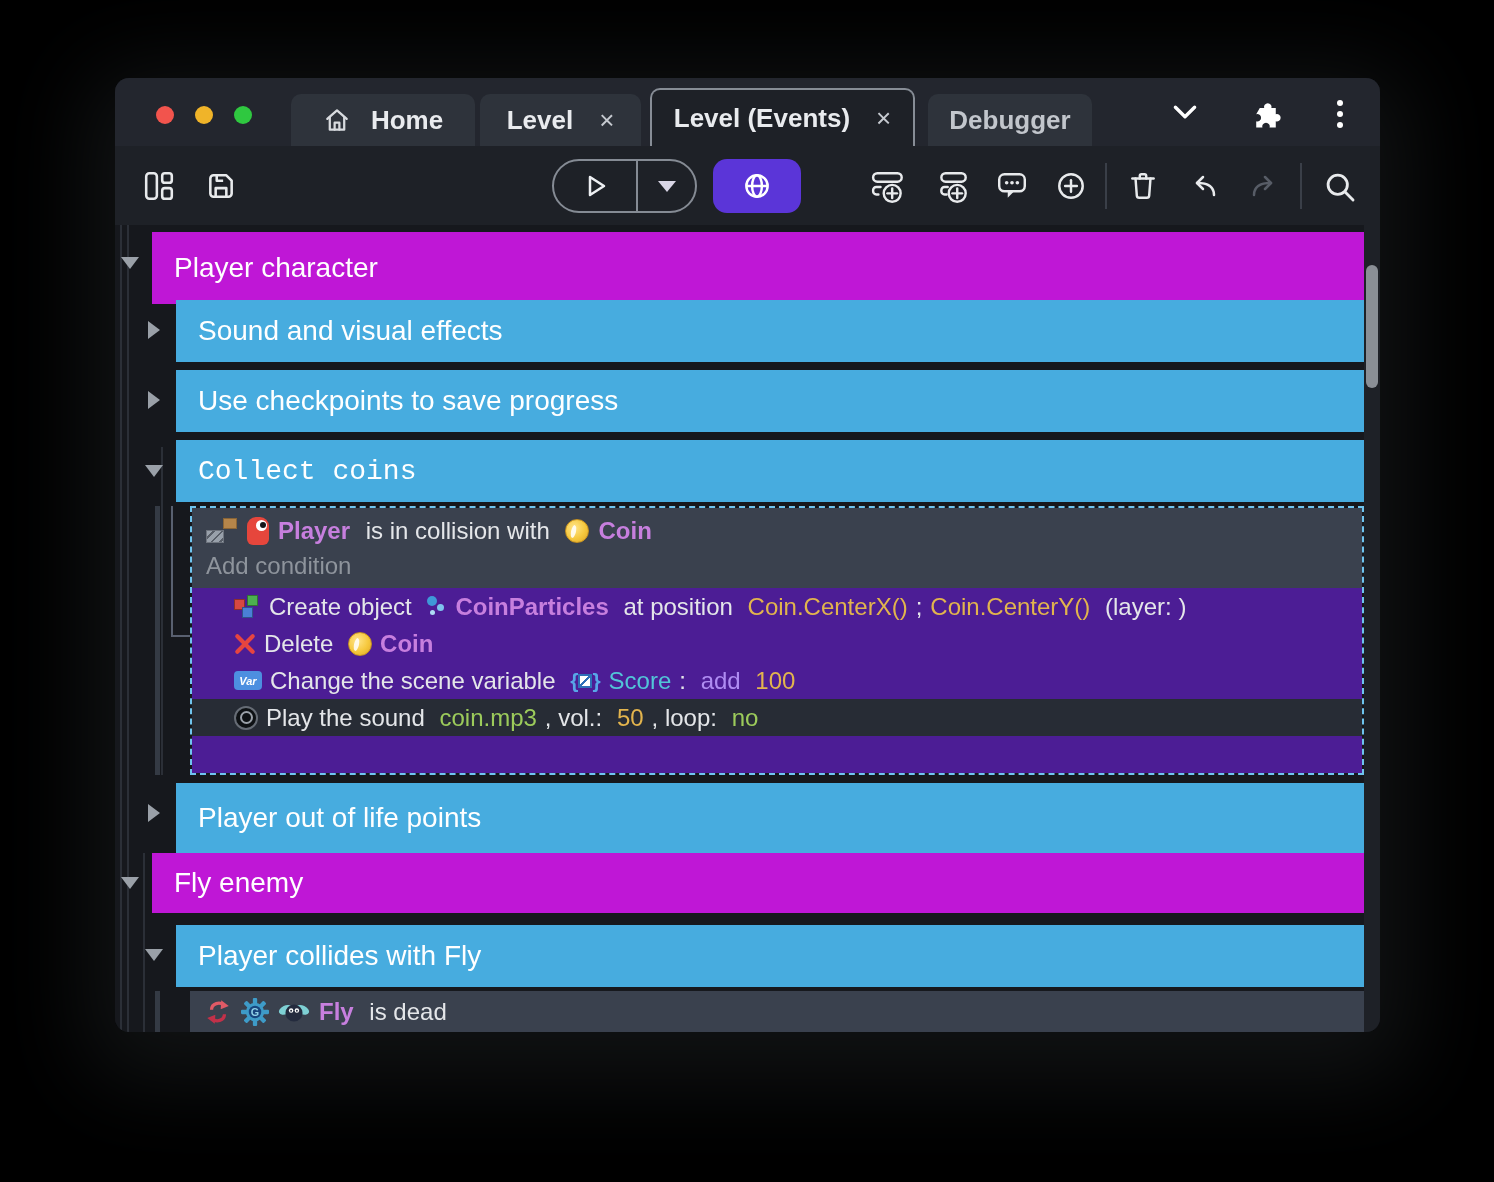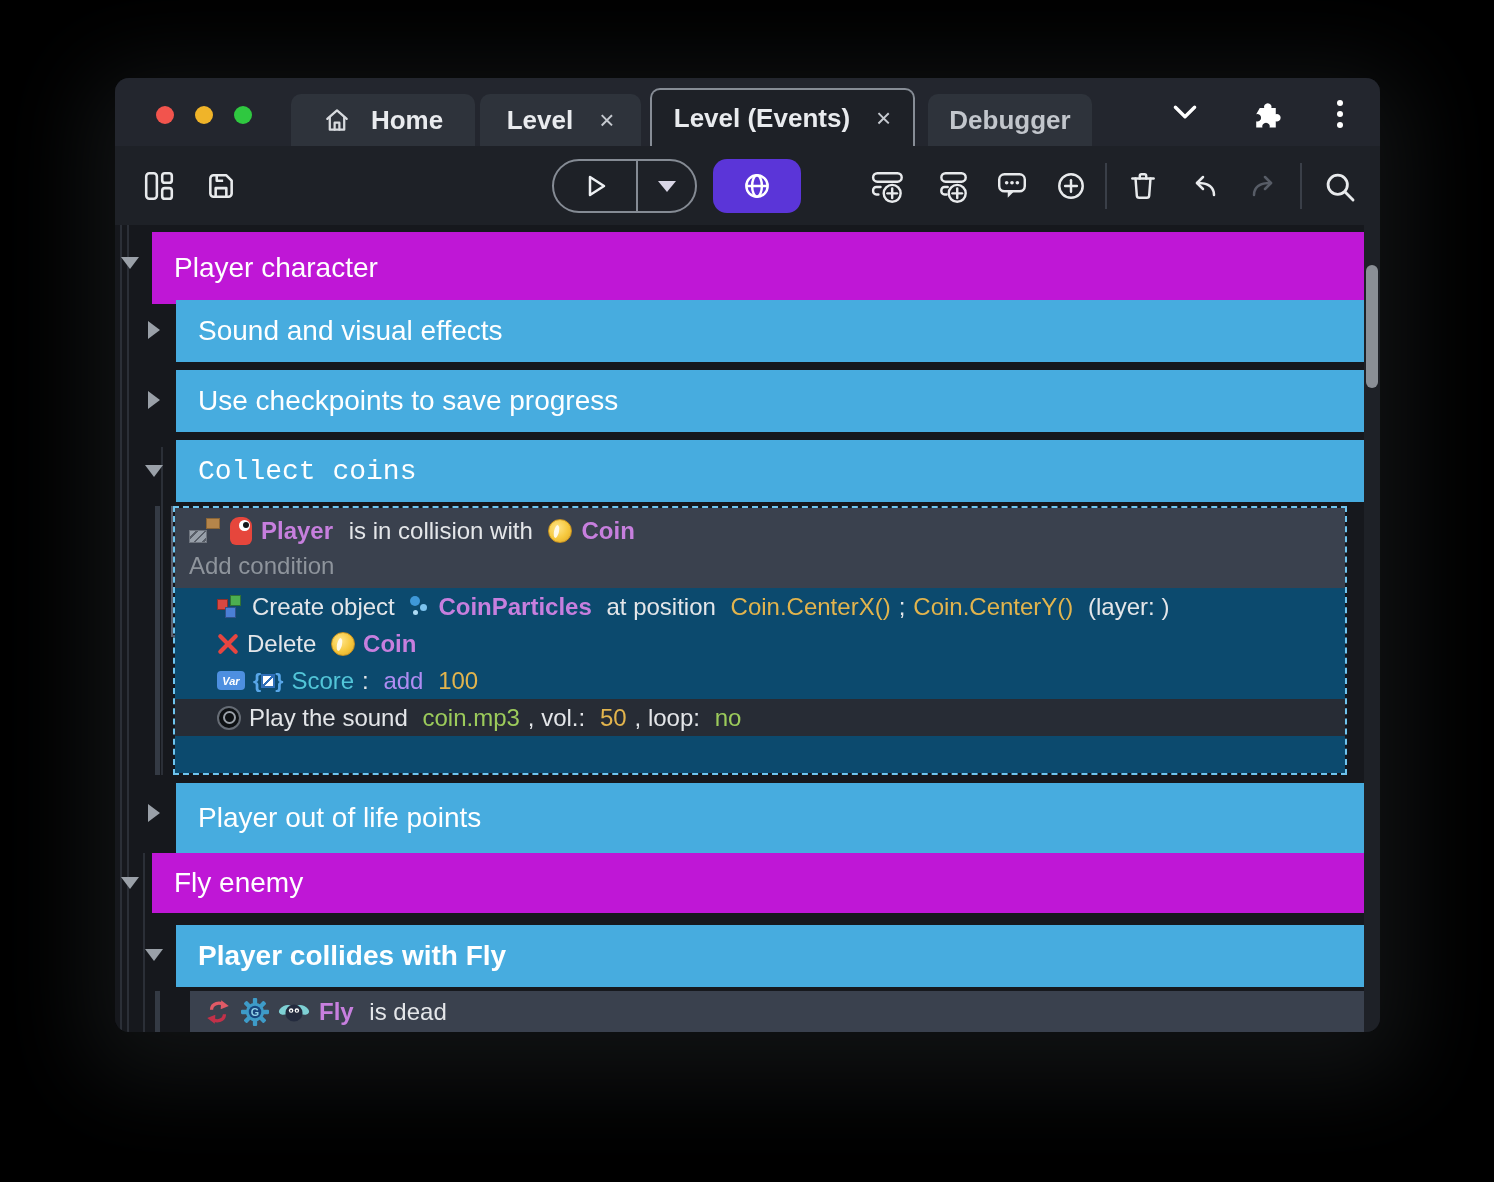--- a/index.html
+++ b/index.html
@@ -50,26 +50,26 @@
   .group-header { position:absolute; left:37px; width:1212px; display:flex; align-items:center;
                   color:#FFFFFF; font-size:28px; font-weight:500; padding-left:22px; }
   .lvl1 { left:61px; width:1188px; }
   .magenta { background:#BF17D6; }
   .blue { background:#47ACDF; }
 
   .caret { position:absolute; width:0; height:0; }
   .caret-down { border-left:9px solid transparent; border-right:9px solid transparent; border-top:12px solid #9AA0A8; }
   .caret-right { border-top:9px solid transparent; border-bottom:9px solid transparent; border-left:12px solid #9AA0A8; }
 
-  .event-block { position:absolute; left:58px; top:281px; width:1174px; height:269px;
+  .event-block { position:absolute; left:75px; top:281px; width:1174px; height:269px;
                  border:2px dashed #6FC4EE; display:flex; flex-direction:column; }
   .cond-section { height:80px; background:#3A414E; }
   .cond-row { display:flex; align-items:center; gap:9px; padding:9px 0 0 14px; font-size:24px; }
   .add-link { color:#8E949C; font-size:24px; padding-left:14px; margin-top:7px; }
-  .actions-section { flex:1; background:#0c4a6e; display:flex; flex-direction:column; }
+  .actions-section { flex:1; background:#4c1d95; display:flex; flex-direction:column; }
   .action-row { height:37px; display:flex; align-items:center; gap:8px; padding-left:42px; font-size:24px; }
   .row-dark { background:#272C35; }
   .add-action-row { height:37px; display:flex; align-items:center; padding-left:42px; }
   .add-action-row .add-link { padding-left:0; margin-top:0; }
 
   .fly-block { position:absolute; left:75px; top:766px; width:1174px; height:41px; background:#3A414E;
                display:flex; align-items:center; gap:9px; padding-left:14px; font-size:24px; }
 
   .seg { white-space:pre; }
   .t-plain { color:#E4E6E9; }
@@ -352,20 +352,21 @@
                 <line x1="17" y1="3" x2="3" y2="17"></line>
             </svg>
           </span>
           <span class="seg t-plain">Delete </span>
           <span class="ic coin-ic"></span>
           <span class="seg t-obj">Coin</span>
         </div>
 
         <div class="action-row">
           <span class="ic var-ic">Var</span>
+          <span class="seg t-plain">Change the scene variable </span>
           <span class="ic score-ic">
               <span class="brace">{</span>
               <span class="box"></span>
               <span class="brace">}</span>
             </span>
           <span class="seg t-var">Score</span>
           <span class="seg t-plain">: </span>
           <span class="seg t-op">add</span>
           <span class="seg t-num"> 100</span>
         </div>
@@ -387,21 +388,21 @@
     <div class="group-header blue lvl1" style="top:558px; height:70px;">
       <span>Player out of life points</span>
     </div>
 
     <span class="caret caret-down" style="left:6px; top:652px;"></span>
     <div class="group-header magenta" style="top:628px; height:60px;">
       <span>Fly enemy</span>
     </div>
 
     <span class="caret caret-down" style="left:30px; top:724px;"></span>
-    <div class="group-header blue lvl1" style="top:700px; height:62px;font-weight:bold;">
+    <div class="group-header blue lvl1" style="top:700px; height:62px;">
       <span>Player collides with Fly</span>
     </div>
 
     <div class="fly-block">
       <span>
         <svg class="icon-svg" width="28" height="28" viewBox="0 0 26 26" fill="none">
           <path d="M7 11 C7 4.5 15 3.5 18 6.5" stroke="#E05A66" stroke-width="3"></path>
             <polygon points="16,2 23,7.5 15.5,10.5" fill="#E05A66"></polygon>
           <path d="M19 15 C19 21.5 11 22.5 8 19.5" stroke="#C23149" stroke-width="3"></path>
             <polygon points="10,24 3,18.5 10.5,15.5" fill="#C23149"></polygon>

